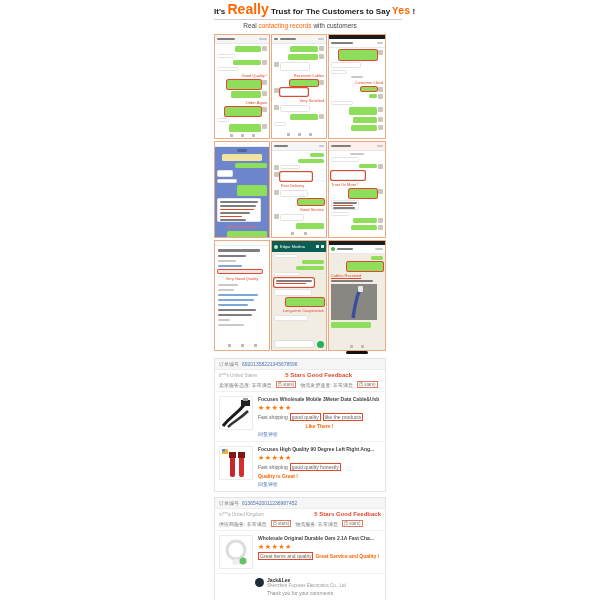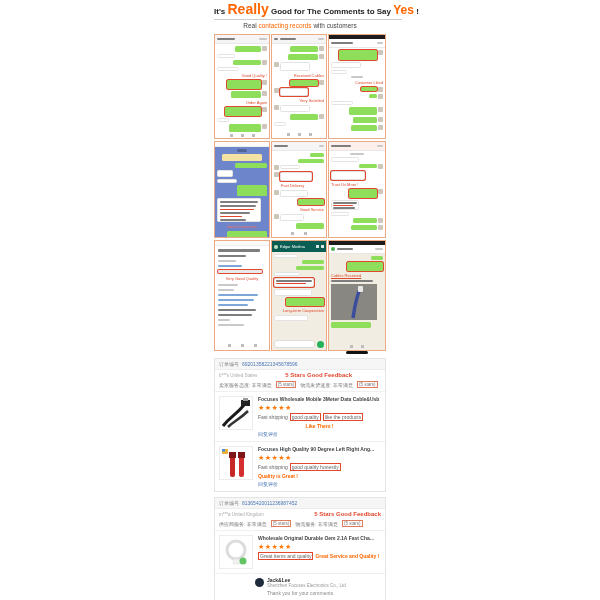--- a/index.html
+++ b/index.html
@@ -2,21 +2,21 @@
 <html><head>
 <meta charset="utf-8">
 <style>
   html,body{margin:0;padding:0;background:#fff;}
   body{width:600px;height:600px;font-family:"Liberation Sans",sans-serif;position:relative;overflow:hidden;}
   .content{width:172px;margin:0 auto;position:relative;padding-top:3px;}
   
   .hdr{text-align:center;}
   .title{font-size:8px;font-weight:bold;color:#222;line-height:13px;white-space:nowrap;}
   .title .big{color:#f60;font-size:14px;}
-  .title .yes{color:#f60;font-size:12px;}
+  .title .yes{color:#f60;font-size:10px;font-family:Liberation Mono, monospace;}
   .divider{border:none;border-top:1px solid #ccc;margin:1px auto 2px;width:188px;}
   .subtitle{font-size:6.5px;color:#444;white-space:nowrap;}
   .subtitle .hl{color:#f60;}
   
   .grid{display:grid;grid-template-columns:56px 56px 58px;grid-template-rows:105px 97px 111px;gap:2px 1px;margin-top:5px;}
   .chat{position:relative;border:1px solid #eba984;background:#fff;display:flex;flex-direction:column;overflow:hidden;box-sizing:border-box;}
   .chd{flex:none;background:#f5f5f5;border-bottom:1px solid #e8e8e8;display:flex;align-items:center;gap:2px;padding:1px 2px;height:6px;}
   .chd.teal{background:#0b5e54;height:9px;border-bottom:none;}
   .chd.pink{background:#fdf0ec;}
   .wname{color:#fff;font-size:4px;white-space:nowrap;overflow:hidden;}
@@ -78,21 +78,21 @@
 </style>
 </head>
 <body>
 
 <div class="content">
 
   <div class="hdr">
     <div class="title">
       <span>It's</span>
       <span class="big">Really</span>
-      <span>Good for The Comments to Say</span>
+      <span>Trust for The Customers to Say</span>
       <span class="yes">Yes</span>
       <span>!</span>
     </div>
     <hr class="divider">
     <div class="subtitle">
       <span>Real</span>
       <span class="hl">contacting records</span>
       <span>with customers</span>
     </div>
   </div>

